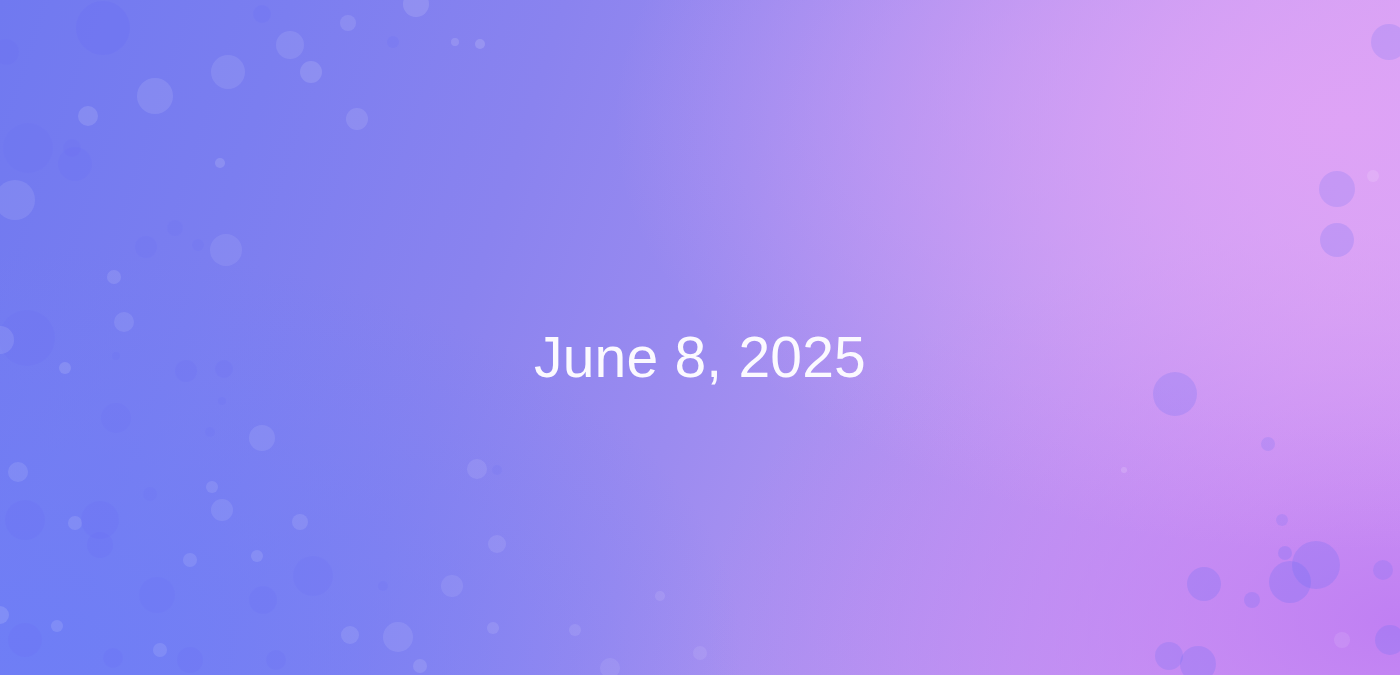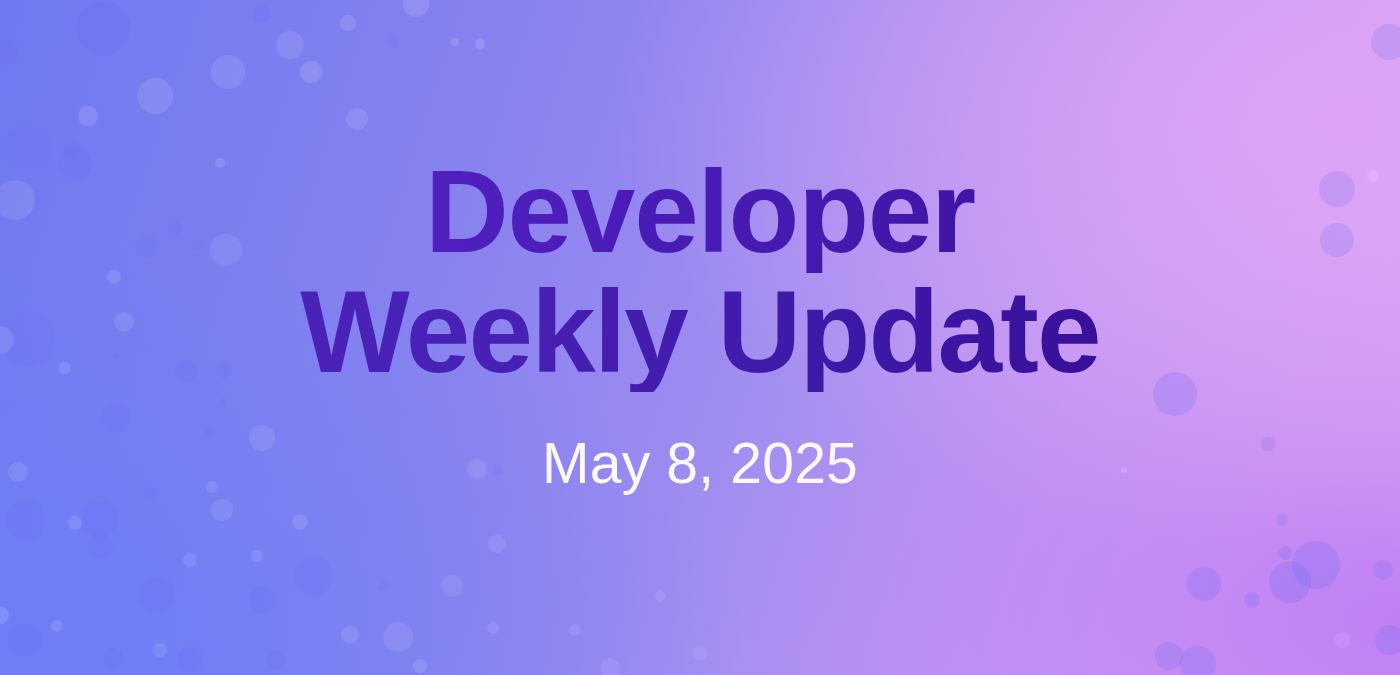--- a/index.html
+++ b/index.html
@@ -192,20 +192,16 @@
       <div class="bubble" style="left: 1373px; top: 560px; width: 20px; height: 20px; background: rgb(107, 110, 245); opacity: 0.2;"></div>
       <div class="bubble" style="left: 1334px; top: 632px; width: 16px; height: 16px; background: rgb(255, 255, 255); opacity: 0.09;"></div>
       <div class="bubble" style="left: 1121px; top: 467px; width: 6px; height: 6px; background: rgb(255, 255, 255); opacity: 0.14;"></div>
       <div class="bubble" style="left: 569px; top: 624px; width: 12px; height: 12px; background: rgb(255, 255, 255); opacity: 0.09;"></div>
       <div class="bubble" style="left: 600px; top: 658px; width: 20px; height: 20px; background: rgb(255, 255, 255); opacity: 0.08;"></div>
       <div class="bubble" style="left: 655px; top: 591px; width: 10px; height: 10px; background: rgb(255, 255, 255); opacity: 0.09;"></div>
       <div class="bubble" style="left: 693px; top: 646px; width: 14px; height: 14px; background: rgb(255, 255, 255); opacity: 0.08;"></div>
     </div>
 
   <div id="content">
-    <div id="title-block">
-      <span class="title-line line1">Developer</span>
-      <span class="title-line line2">Weekly Update</span>
-    </div>
-    <div id="subtitle">May 8, 2025</div>
+    <div id="subtitle">June 8, 2025</div>
   </div>
 
 </div>
 
 </body></html>

